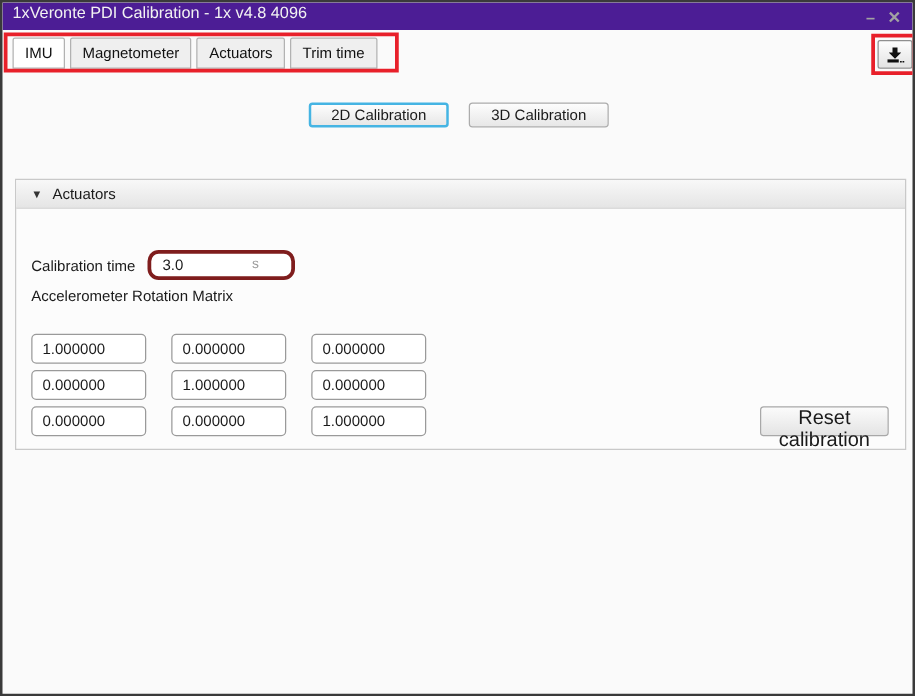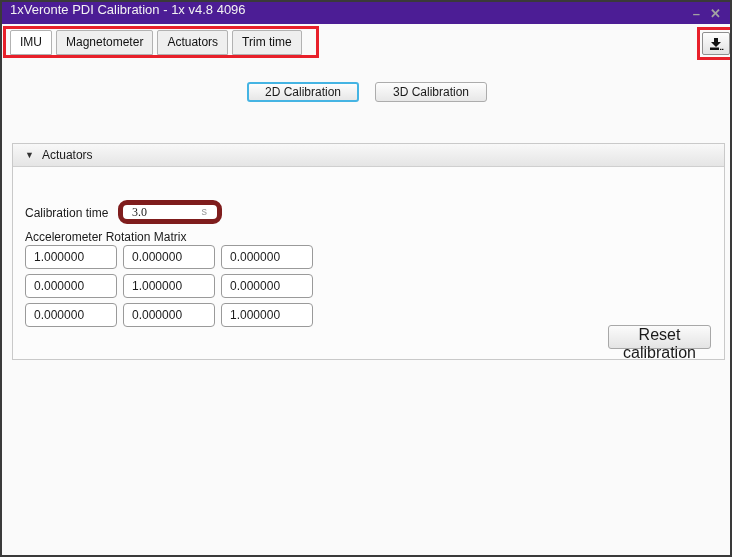--- a/index.html
+++ b/index.html
@@ -104,41 +104,41 @@
 
   .calib-label {
     position: absolute; left: 12px; top: 39px;
     font-size: 12px; color: #1a1a1a; white-space: nowrap;
   }
   .time-wrap {
     position: absolute; left: 105px; top: 33px;
     width: 98px; height: 24px;
   }
   .time-input {
-    width: 104px; height: 24px;
-    border: 5px solid #7f1d1d; border-radius: 9px;
+    width: 118px; height: 24px;
+    border: 3px solid #7f1d1d; border-radius: 9px;
     background: #ffffff;
     padding: 0 18px 0 9px;
-    font-family: Liberation Serif, serif;
+    font-family: Liberation Sans, sans-serif;
     font-size: 12px; color: #1a1a1a;
   }
   .time-unit {
     position: absolute; right: 9px; top: 5px;
     font-size: 11px; color: #9a9a9a;
   }
 
   .matrix-label {
     position: absolute; left: 12px; top: 63px;
     font-size: 12px; color: #1a1a1a; white-space: nowrap;
   }
   .matrix-grid {
-    position: absolute; left: 12px; top: 78px;
+    position: absolute; left: 12px; top: 100px;
     display: grid;
     grid-template-columns: repeat(3, 92px);
-    gap: 5px 6px;
+    gap: 5px 20px;
   }
   .matrix-cell {
     width: 92px; height: 24px;
     border: 1px solid #9a9a9a; border-radius: 4px;
     background: #ffffff;
     padding: 0 8px;
     font-family: "Liberation Sans", sans-serif;
     font-size: 12px; color: #1a1a1a;
   }
 

